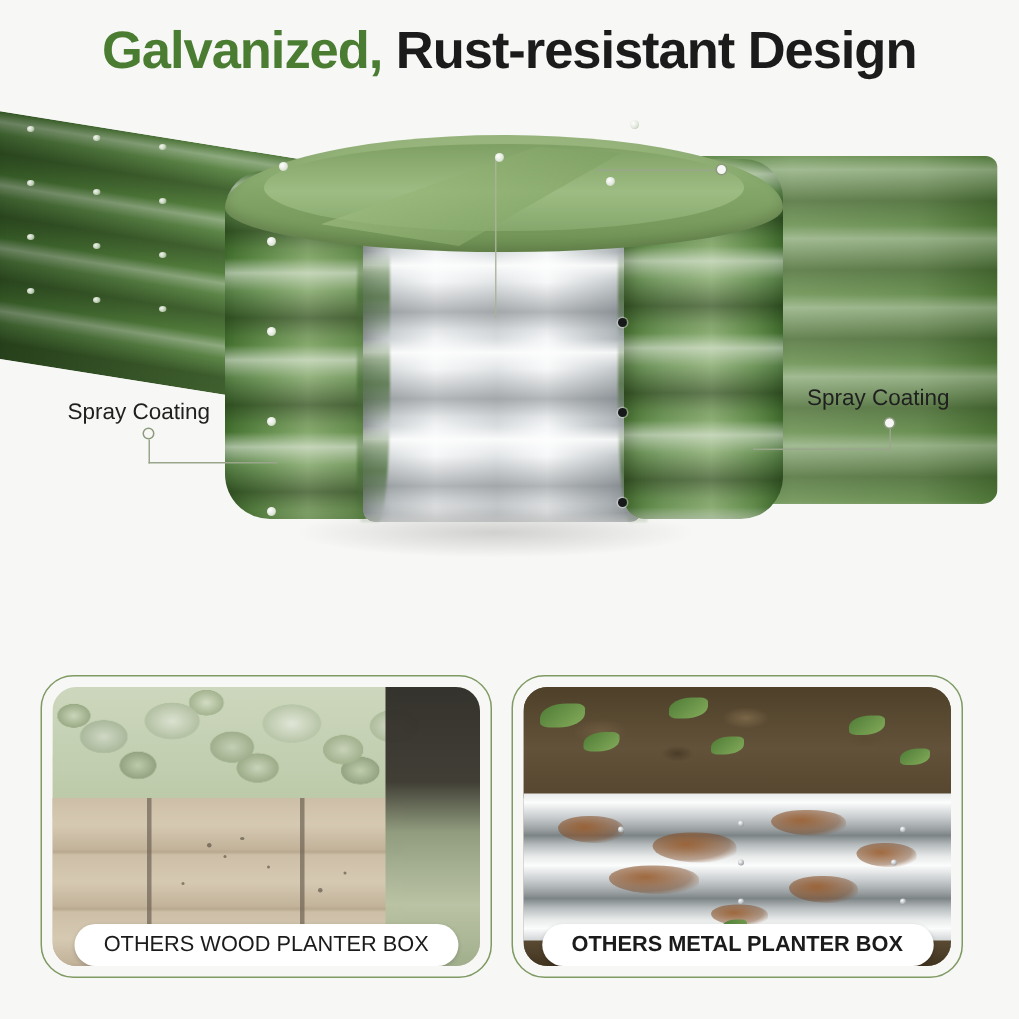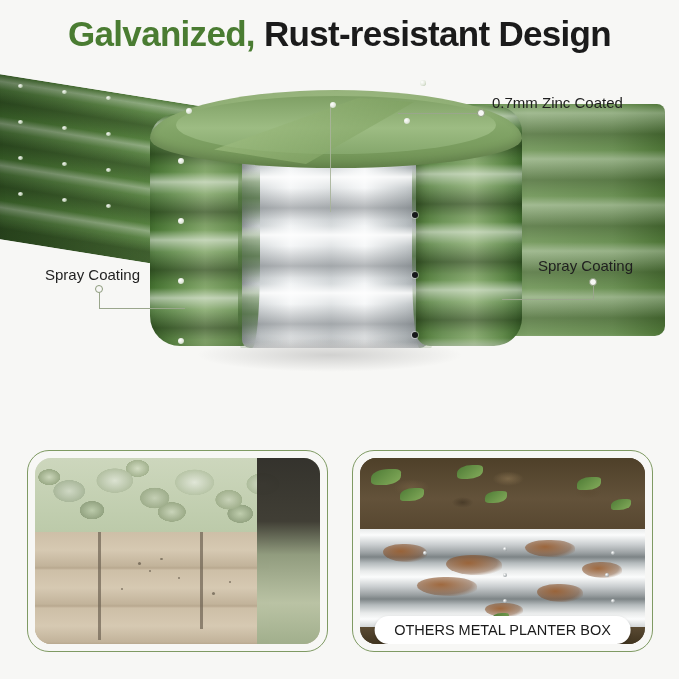--- a/index.html
+++ b/index.html
@@ -308,21 +308,21 @@
     top: 450px;
     width: 301px;
     height: 202px;
     border: 1.5px solid #7f9a63;
     border-radius: 22px;
     box-sizing: border-box;
     padding: 7px;
     background: #f7f7f5;
   }
   .photo-frame.left  { left: 27px; }
-  .photo-frame.right { left: 352px; }
+  .photo-frame.right { left: 341px; font-weight: bold; }
   .photo-inner {
     position: relative;
     width: 100%;
     height: 100%;
     border-radius: 16px;
     overflow: hidden;
   }
 
   
   .wood-photo {
@@ -493,21 +493,20 @@
 
     <div class="screw light" style="left:186px; top:46px;"></div>
     <div class="screw light" style="left:330px; top:40px;"></div>
     <div class="screw light" style="left:404px; top:56px;"></div>
     <div class="screw light" style="left:420px; top:18px;"></div>
   </div>
 
   <div class="lead-h" style="left:398px; top:113px; width:80px;"></div>
   <div class="lead-dot" style="left:477px; top:109px;"></div>
   <div class="callout-text" style="left:492px; top:93px;">
-    <div>0.7mm Zinc Coated</div>
   </div>
 
   <div class="callout-text" style="left:45px; top:265px;">Spray Coating</div>
   <div class="lead-dot" style="left:95px; top:285px;"></div>
   <div class="lead-v" style="left:99px; top:293px; height:16px;"></div>
   <div class="lead-h" style="left:99px; top:308px; width:86px;"></div>
 
   <div class="callout-text" style="left:538px; top:256px;">Spray Coating</div>
   <div class="lead-dot" style="left:589px; top:278px;"></div>
   <div class="lead-v" style="left:593px; top:286px; height:14px;"></div>
@@ -521,20 +520,21 @@
       <div class="wood-bg-right"></div>
       <div class="wood-post" style="left:22%; top:40%; height:58%;"></div>
       <div class="wood-post" style="left:58%; top:40%; height:52%;"></div>
       <div class="wood-speck" style="left:36%; top:56%; width:3px; height:3px;"></div>
       <div class="wood-speck" style="left:40%; top:60%; width:2px; height:2px;"></div>
       <div class="wood-speck" style="left:44%; top:54%; width:3px; height:2px;"></div>
       <div class="wood-speck" style="left:50%; top:64%; width:2px; height:2px;"></div>
       <div class="wood-speck" style="left:62%; top:72%; width:3px; height:3px;"></div>
       <div class="wood-speck" style="left:68%; top:66%; width:2px; height:2px;"></div>
       <div class="wood-speck" style="left:30%; top:70%; width:2px; height:2px;"></div>
+      <div class="caption">OTHERS WOOD PLANTER BOX</div>
     </div>
   </div>
 
   <div class="photo-frame right">
     <div class="photo-inner">
       <div class="metal-photo"></div>
       <div class="metal-soil"></div>
       <div class="metal-leaf" style="left:4%;  top:6%;  width:30px; height:16px;"></div>
       <div class="metal-leaf" style="left:14%; top:16%; width:24px; height:13px;"></div>
       <div class="metal-leaf" style="left:34%; top:4%;  width:26px; height:14px;"></div>

